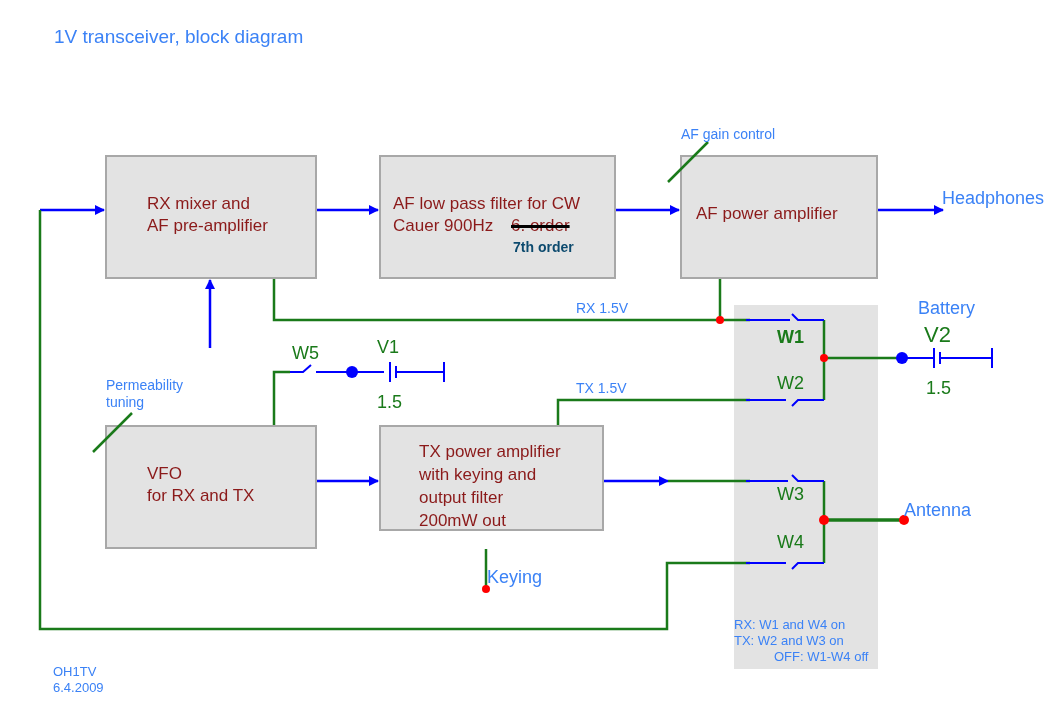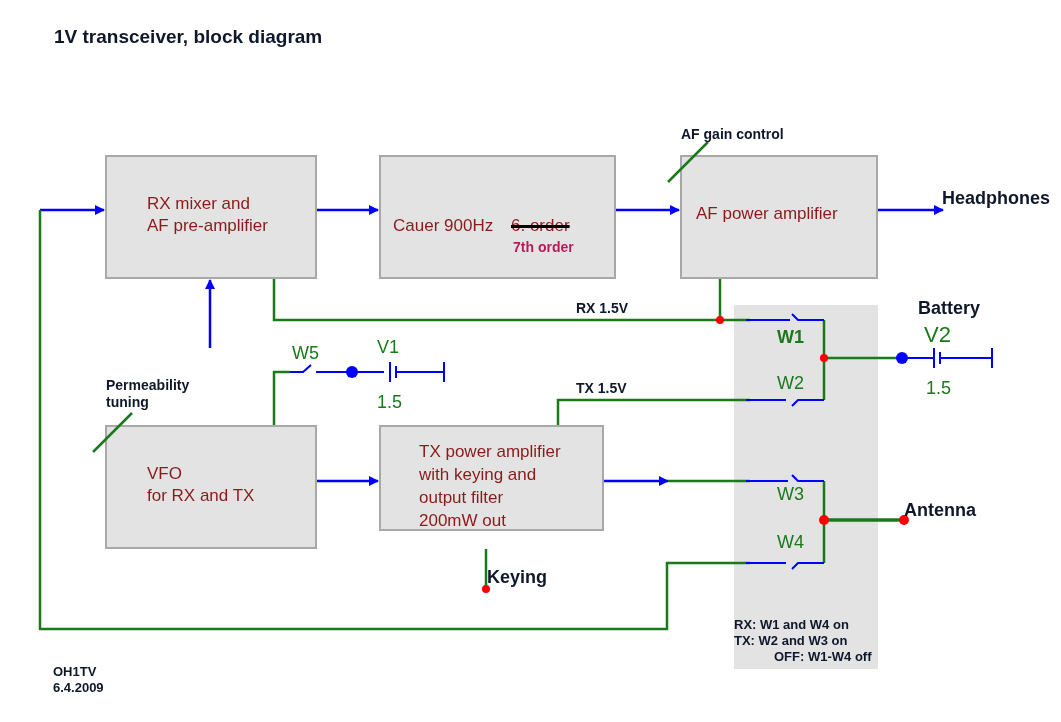--- a/index.html
+++ b/index.html
@@ -1,35 +1,36 @@
 <!DOCTYPE html>
 <html><head>
 <meta charset="utf-8">
 <style>
   html, body { margin:0; padding:0; background:#ffffff; }
   body { width:1061px; height:722px; position:relative; overflow:hidden;
          font-family:"Liberation Sans", sans-serif; }
   svg { position:absolute; left:0; top:0; }
   .t { position:absolute; white-space:nowrap; font-family:"Liberation Sans", sans-serif; }
-  .red { color:#0f172a;font-weight:bold; }
+  .red { color:#3b82f6; }
   .grn { color:#1a7a1a; }
-  .blk { color:#be185d;text-align:right; }
+  .blk { color:#0c4a6e;text-align:right; }
   .block { position:absolute; background:#e3e3e3; border:2px solid #a8a8a8; box-sizing:border-box; }
   .blabel { position:absolute; font-size:17px; line-height:21px; color:#8b1a1a; white-space:nowrap; }
 </style>
 </head>
 <body>
 
 <div style="position:absolute;left:734px;top:305px;width:144px;height:364px;background:#e3e3e3;"></div>
 
 <div class="block" style="left:105px;top:155px;width:212px;height:124px;">
   <div class="blabel" style="left:40px;top:36px;">RX mixer and</div>
   <div class="blabel" style="left:40px;top:58px;">AF pre-amplifier</div>
 </div>
 <div class="block" style="left:379px;top:155px;width:237px;height:124px;">
+  <div class="blabel" style="left:12px;top:36px;">AF low pass filter for CW</div>
   <div class="blabel" style="left:12px;top:58px;">Cauer 900Hz</div>
   <div class="blabel" style="left:130px;top:58px;text-decoration:line-through;text-decoration-color:#000;text-decoration-thickness:3px;">6. order</div>
   <div class="t blk" style="left:132px;top:82px;font-size:14px;font-weight:bold;">7th order</div>
 </div>
 <div class="block" style="left:680px;top:155px;width:198px;height:124px;">
   <div class="blabel" style="left:14px;top:46px;">AF power amplifier</div>
 </div>
 <div class="block" style="left:105px;top:425px;width:212px;height:124px;">
   <div class="blabel" style="left:40px;top:36px;">VFO</div>
   <div class="blabel" style="left:40px;top:58px;">for RX and TX</div>

